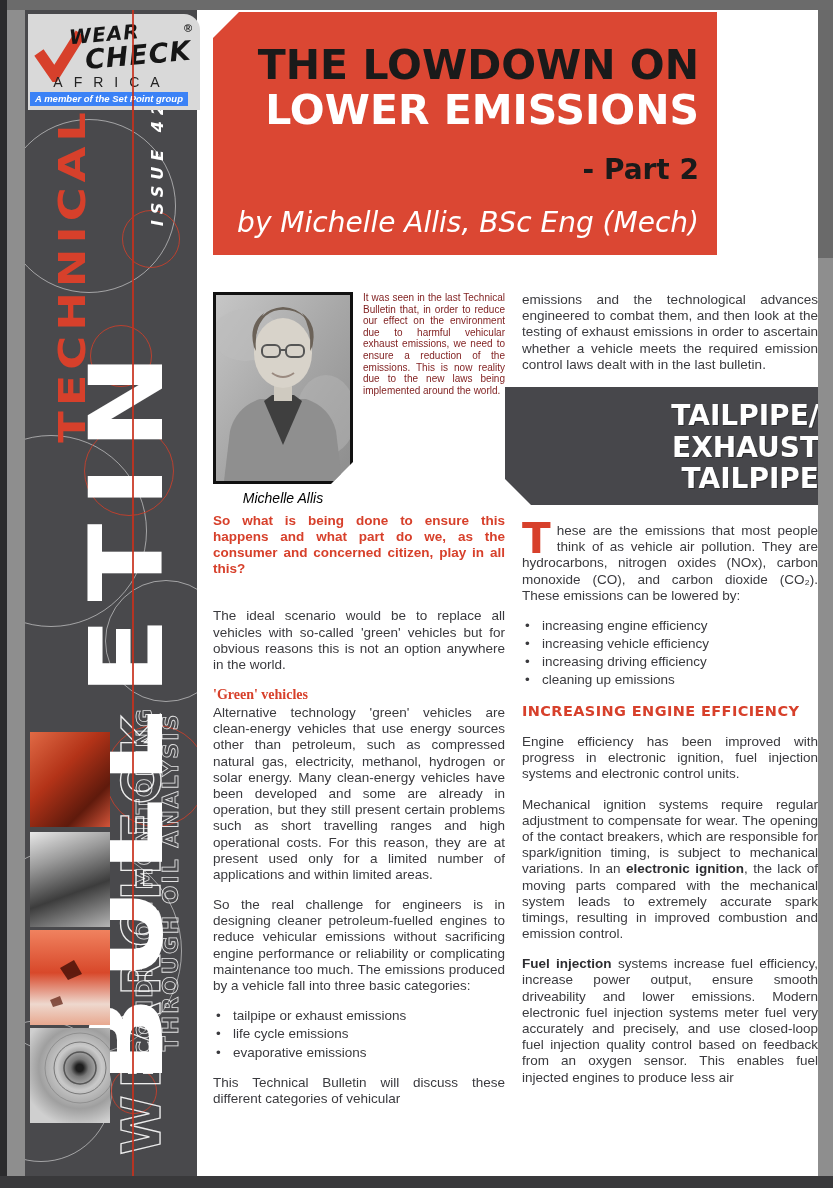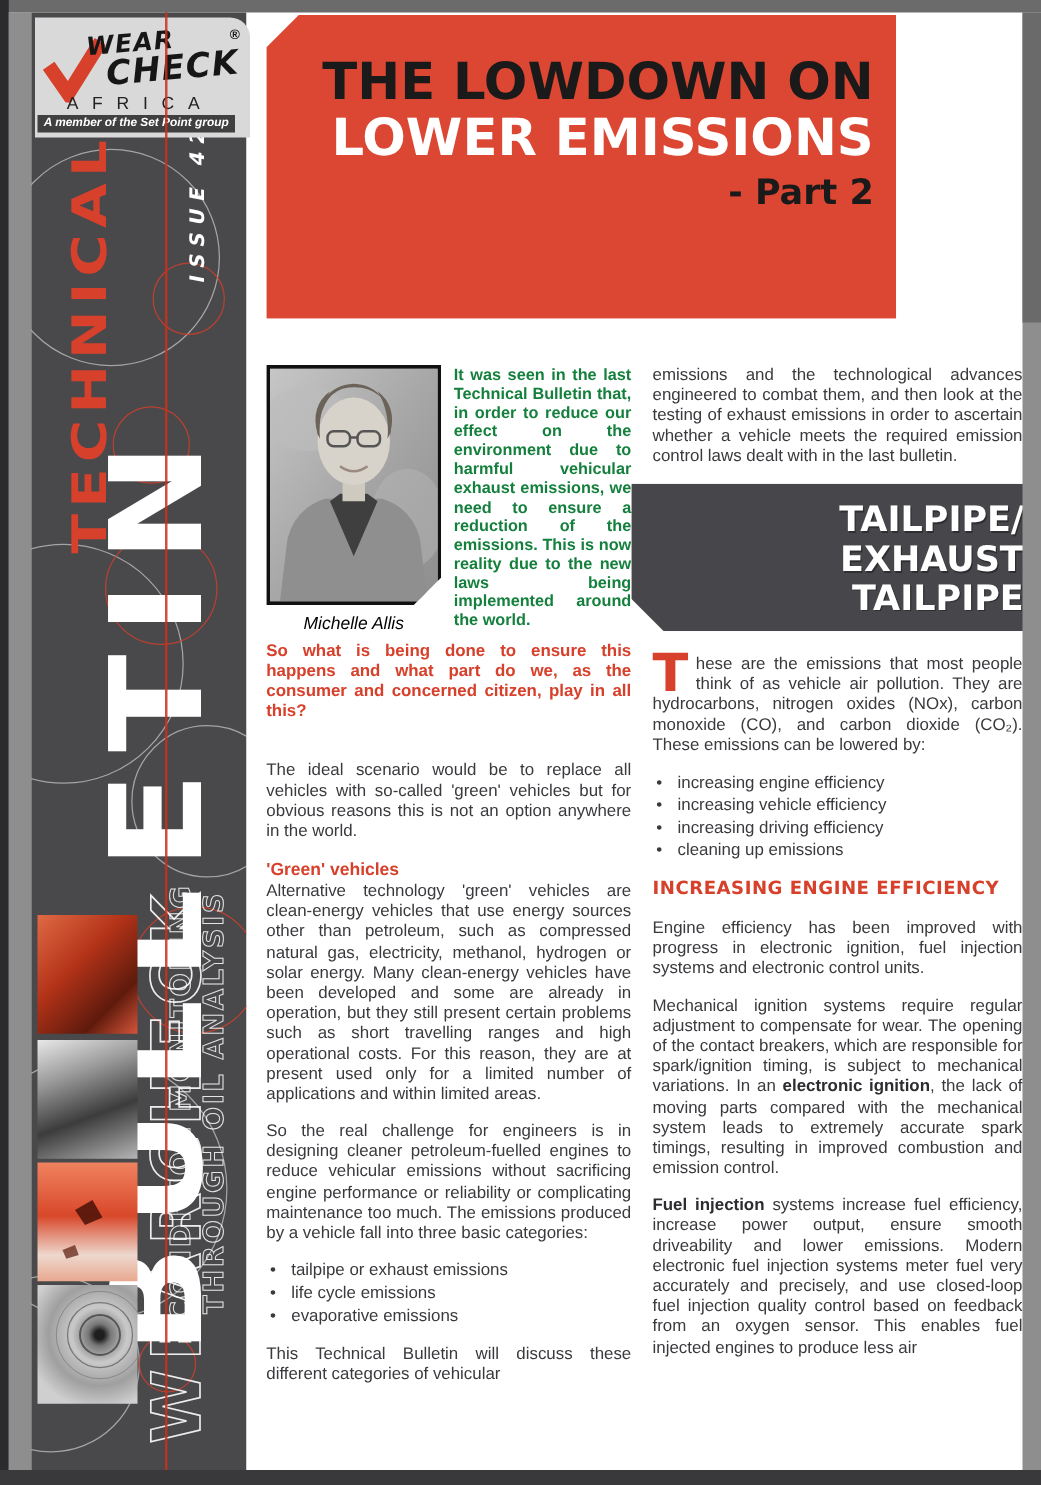--- a/index.html
+++ b/index.html
@@ -44,43 +44,43 @@
   .logo-card{position:absolute;left:28px;top:14px;width:172px;height:96px;background:#d9d9d9;
      border-radius:0 16px 0 0;z-index:3;}
   .logo-mark{position:absolute;left:42px;top:8px;transform:rotate(-5deg);color:#161616;
      font-family:"DejaVu Sans",sans-serif;font-weight:bold;font-style:italic;line-height:1;}
   .logo-mark .l1{font-size:20px;letter-spacing:1px;}
   .logo-mark .l2{font-size:27px;margin-left:14px;letter-spacing:1px;}
   .logo-reg{position:absolute;right:8px;top:8px;font-size:11px;color:#161616;font-weight:bold;}
   .logo-check{position:absolute;left:4px;top:16px;}
   .logo-region{position:absolute;left:0;top:60px;width:168px;text-align:center;font-size:14px;
      letter-spacing:11px;color:#222;font-weight:500;}
-  .logo-tag{position:absolute;left:2px;top:78px;width:158px;height:14px;background:#404040;
+  .logo-tag{position:absolute;left:2px;top:78px;width:158px;height:14px;background:#3b82f6;
      color:#fff;font-size:9.5px;font-style:italic;font-weight:bold;text-align:center;line-height:14px;}
 
   
   .banner{position:absolute;left:213px;top:12px;width:504px;height:243px;background:#db4733;
      clip-path:polygon(26px 0,100% 0,100% 100%,0 100%,0 26px);z-index:2;
      text-align:right;padding:0;box-sizing:border-box;}
   .banner .t1{margin:32px 18px 0 0;font-family:"DejaVu Sans",sans-serif;font-weight:bold;
      font-size:41px;line-height:1.04;color:#1a1a1a;}
   .banner .t2{margin:2px 18px 0 0;font-family:"DejaVu Sans",sans-serif;font-weight:bold;
      font-size:41px;line-height:1.04;color:#ffffff;}
-  .banner .t3{margin:6px 18px 0 0;font-family:"DejaVu Sans",sans-serif;font-weight:bold;
+  .banner .t3{margin:22px 18px 0 0;font-family:"DejaVu Sans",sans-serif;font-weight:bold;
      font-size:28px;color:#1a1a1a;}
   .banner .byline{margin:20px 18px 0 0;font-family:"DejaVu Sans",sans-serif;font-style:italic;
      font-size:28px;color:#ffffff;}
 
   
   .col{position:absolute;top:292px;font-size:13.5px;line-height:1.2;color:#3a3a3e;text-align:justify;}
   .col1{left:213px;width:292px;}
   .col2{left:522px;width:296px;}
   .col p{margin:0 0 14px 0;}
-  .red-h{color:#d7402b;font-weight:bold;margin:0 0 1px 0;font-size:14px;}
-  .red-lead{color:#15803d;font-weight:bold;font-size:13px;line-height:1.16;}
+  .red-h{color:#d7402b;font-weight:bold;margin:0 0 1px 0;font-size:14px;font-family:Liberation Serif, serif;}
+  .red-lead{color:#7f1d1d;font-weight:normal;font-size:10px;line-height:1.16;}
   .red-lead2{color:#d7402b;font-weight:bold;font-size:13.5px;line-height:1.18;margin:6px 0 32px 0;}
   .introflex{display:flex;gap:10px;}
   .photo-wrap{width:140px;flex:none;}
   .photo{width:134px;height:186px;border:3px solid #111;
      clip-path:polygon(0 0,100% 0,100% calc(100% - 22px),calc(100% - 22px) 100%,0 100%);}
   .caption{text-align:center;font-style:italic;font-size:14px;color:#000000;margin-top:6px;}
   ul.blist{list-style:none;margin:0 0 14px 0;padding:0;text-align:left;}
   ul.blist li{position:relative;padding-left:20px;margin:0 0 2px 0;}
   ul.blist li::before{content:"\2022";position:absolute;left:3px;}
   .sec-box{background:#47474b;height:118px;margin:4px -17px 18px -17px;width:330px;
@@ -165,20 +165,21 @@
     </div>
     <span class="logo-reg">®</span>
     <div class="logo-region">AFRICA</div>
     <div class="logo-tag">A member of the Set Point group</div>
   </div>
 
   <div class="banner">
     <div class="t1">THE LOWDOWN ON</div>
     <div class="t2">LOWER EMISSIONS</div>
     <div class="t3">- Part 2</div>
+    <div class="byline">by Michelle Allis, BSc Eng (Mech)</div>
   </div>
 
   <div class="col col1">
     <div class="introflex">
       <div class="photo-wrap">
         <div class="photo">
           <svg width="134" height="186" viewBox="0 0 134 186">
             <defs>
               <linearGradient id="pbg" x1="0" y1="0" x2="1" y2="1">
                 <stop offset="0" stop-color="#c6c6c6"></stop>

